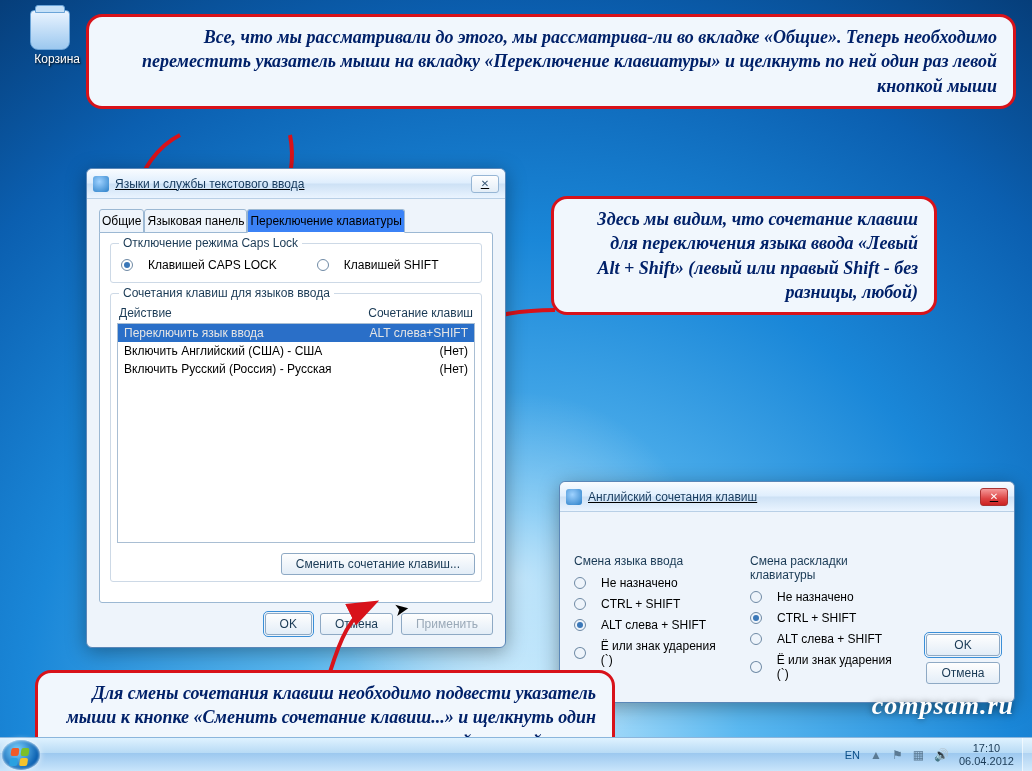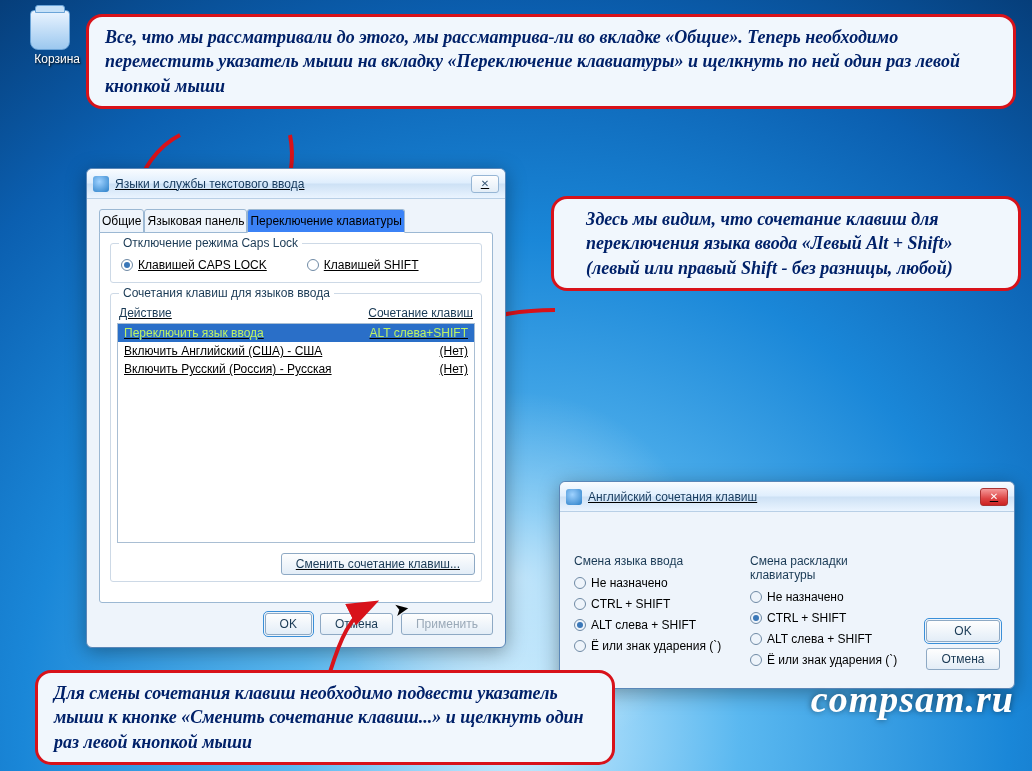--- a/index.html
+++ b/index.html
@@ -36,55 +36,55 @@
   .winbtn{width:28px;height:18px;margin-left:2px;border:1px solid #97b6d5;border-radius:3px;
     background:linear-gradient(#fefefe,#e3edf7);display:flex;align-items:center;justify-content:center;font-size:10px;color:#3b5a78;}
   .winbtn.close{background:linear-gradient(#f59a9a,#d44 60%,#c22);color:#fff;border-color:#a33;}
   .window .client{padding:10px 12px 12px;}
   
   .dlg1 { left:86px; top:168px; width:420px; }
   .tabs{display:flex;gap:0;margin-bottom:-1px;}
   .tab{padding:4px 2px;border:1px solid #9cb8d3;background:#eef4fb;border-radius:3px 3px 0 0;position:relative;}
   .tab.active{background:#3b82f6;border-bottom-color:#fff;z-index:2;}
   .panel{border:1px solid #9cb8d3;background:#fff;padding:10px;border-radius:0 3px 3px 3px;}
-  .group{border:1px solid #cdd9e6;border-radius:3px;padding:10px;margin-bottom:10px;position:relative;text-decoration:underline;}
+  .group{border:1px solid #cdd9e6;border-radius:3px;padding:10px;margin-bottom:10px;position:relative;}
   .group .legend{position:absolute;top:-8px;left:8px;background:#fff;padding:0 4px;color:#1a3a55;}
   .radio-row{display:flex;gap:40px;margin-top:4px;}
-  .radio{display:flex;align-items:center;gap:5px;}
+  .radio{display:flex;align-items:center;gap:15px;}
   .radio .dot{width:12px;height:12px;border:1px solid #6f8aa5;border-radius:50%;display:flex;align-items:center;justify-content:center;}
   .radio .dot.on:before{content:"";width:6px;height:6px;border-radius:50%;background:#3a77b8;}
   .listhdr{display:flex;justify-content:space-between;color:#1a3a55;margin:2px 2px 3px;}
   .listbox{border:1px solid #a9bed3;height:220px;background:#fff;overflow:hidden;}
   .row{display:flex;justify-content:space-between;padding:2px 6px;}
-  .row.sel{background:#2a6fc8;color:#bef264;}
+  .row.sel{background:#2a6fc8;color:#e5e5e5;}
   .change-btn{display:block;margin:10px 0 0 auto;}
   button.win{padding:2px 14px;border:1px solid #8ea9c4;border-radius:3px;
     background:linear-gradient(#fefefe,#e3edf7);color:#1a3a55;font:inherit;height:22px;}
   button.win.primary{outline:1px solid #3a8fd8;outline-offset:1px;}
   .dlg-buttons{display:flex;justify-content:flex-end;gap:8px;margin-top:10px;}
   
   .dlg2 { left:559px; top:481px; width:456px; }
   .dlg2 .client{display:flex;gap:22px;padding:14px 14px 14px;}
   .col{flex:1;margin-top:28px;}
   .col .hdr{color:#1a3a55;margin-bottom:8px;}
   .col .radio{margin:7px 0;}
   .dlg2 .btncol{display:flex;flex-direction:column;gap:6px;justify-content:flex-end;padding-bottom:4px;}
   .dlg2 button.win{width:74px;}
   
   .callout{position:absolute;border:3px solid #d8121a;border-radius:16px;background:#f1f7fd;
-    padding:8px 16px;color:#002169;font-family:Georgia,"Times New Roman",serif;font-style:italic;font-weight:bold;font-size:18px;line-height:1.35;}
+    padding:8px 16px;color:#002169;font-family:Georgia,"Times New Roman",serif;font-style:italic;font-weight:bold;font-size:18px;line-height:1.35;text-align:right;}
   .c1{left:86px;top:14px;width:930px;}
-  .c2{left:551px;top:196px;width:470px;padding-left:32px;}
+  .c2{left:551px;top:196px;width:386px;padding-left:32px;}
   .c3{left:35px;top:670px;width:580px;}
   
   .arrow{position:absolute;pointer-events:none;}
   
   .cursor{position:absolute;font-size:18px;color:#000;text-shadow:0 0 2px #fff;transform:rotate(-10deg);}
   
-  .watermark{position:absolute;right:18px;bottom:50px;color:#fff;font-family:Georgia,"Times New Roman",serif;font-size:38px;font-style:italic;font-weight:bold;text-shadow:0 0 6px rgba(0,0,0,.5);letter-spacing:1px;}
+  .watermark{position:absolute;right:18px;bottom:50px;color:#fff;font-family:Georgia,"Times New Roman",serif;font-size:26px;font-style:italic;font-weight:bold;text-shadow:0 0 6px rgba(0,0,0,.5);letter-spacing:1px;}
 </style>
 </head>
 <body>
 
 <div class="desktop">
   <div class="logo-glow"></div>
 
   <div class="desk-icon">
     <div class="bin"></div>
     <div>Корзина</div>
@@ -224,13 +224,29 @@
         <button class="win primary">OK</button>
         <button class="win">Отмена</button>
       </div>
     </div>
   </div>
 
   <div class="callout c3"> Для смены сочетания клавиш необходимо подвести указатель мыши к кнопке «Сменить сочетание клавиш...» и щелкнуть один раз левой кнопкой мыши</div>
 
   <div class="watermark">compsam.ru</div>
 
+  <div class="taskbar">
+    <div class="start-orb"></div>
+    <div class="spacer"></div>
+    <div class="tray">
+      <span>EN</span>
+      <span class="glyph">▲</span>
+      <span class="glyph">⚑</span>
+      <span class="glyph">▦</span>
+      <span class="glyph">🔊</span>
+      <div class="clock">
+        <span>17:10</span>
+        <span>06.04.2012</span>
+      </div>
+    </div>
+    <div class="showdesk"></div>
+  </div>
 </div>
 
 </body></html>

